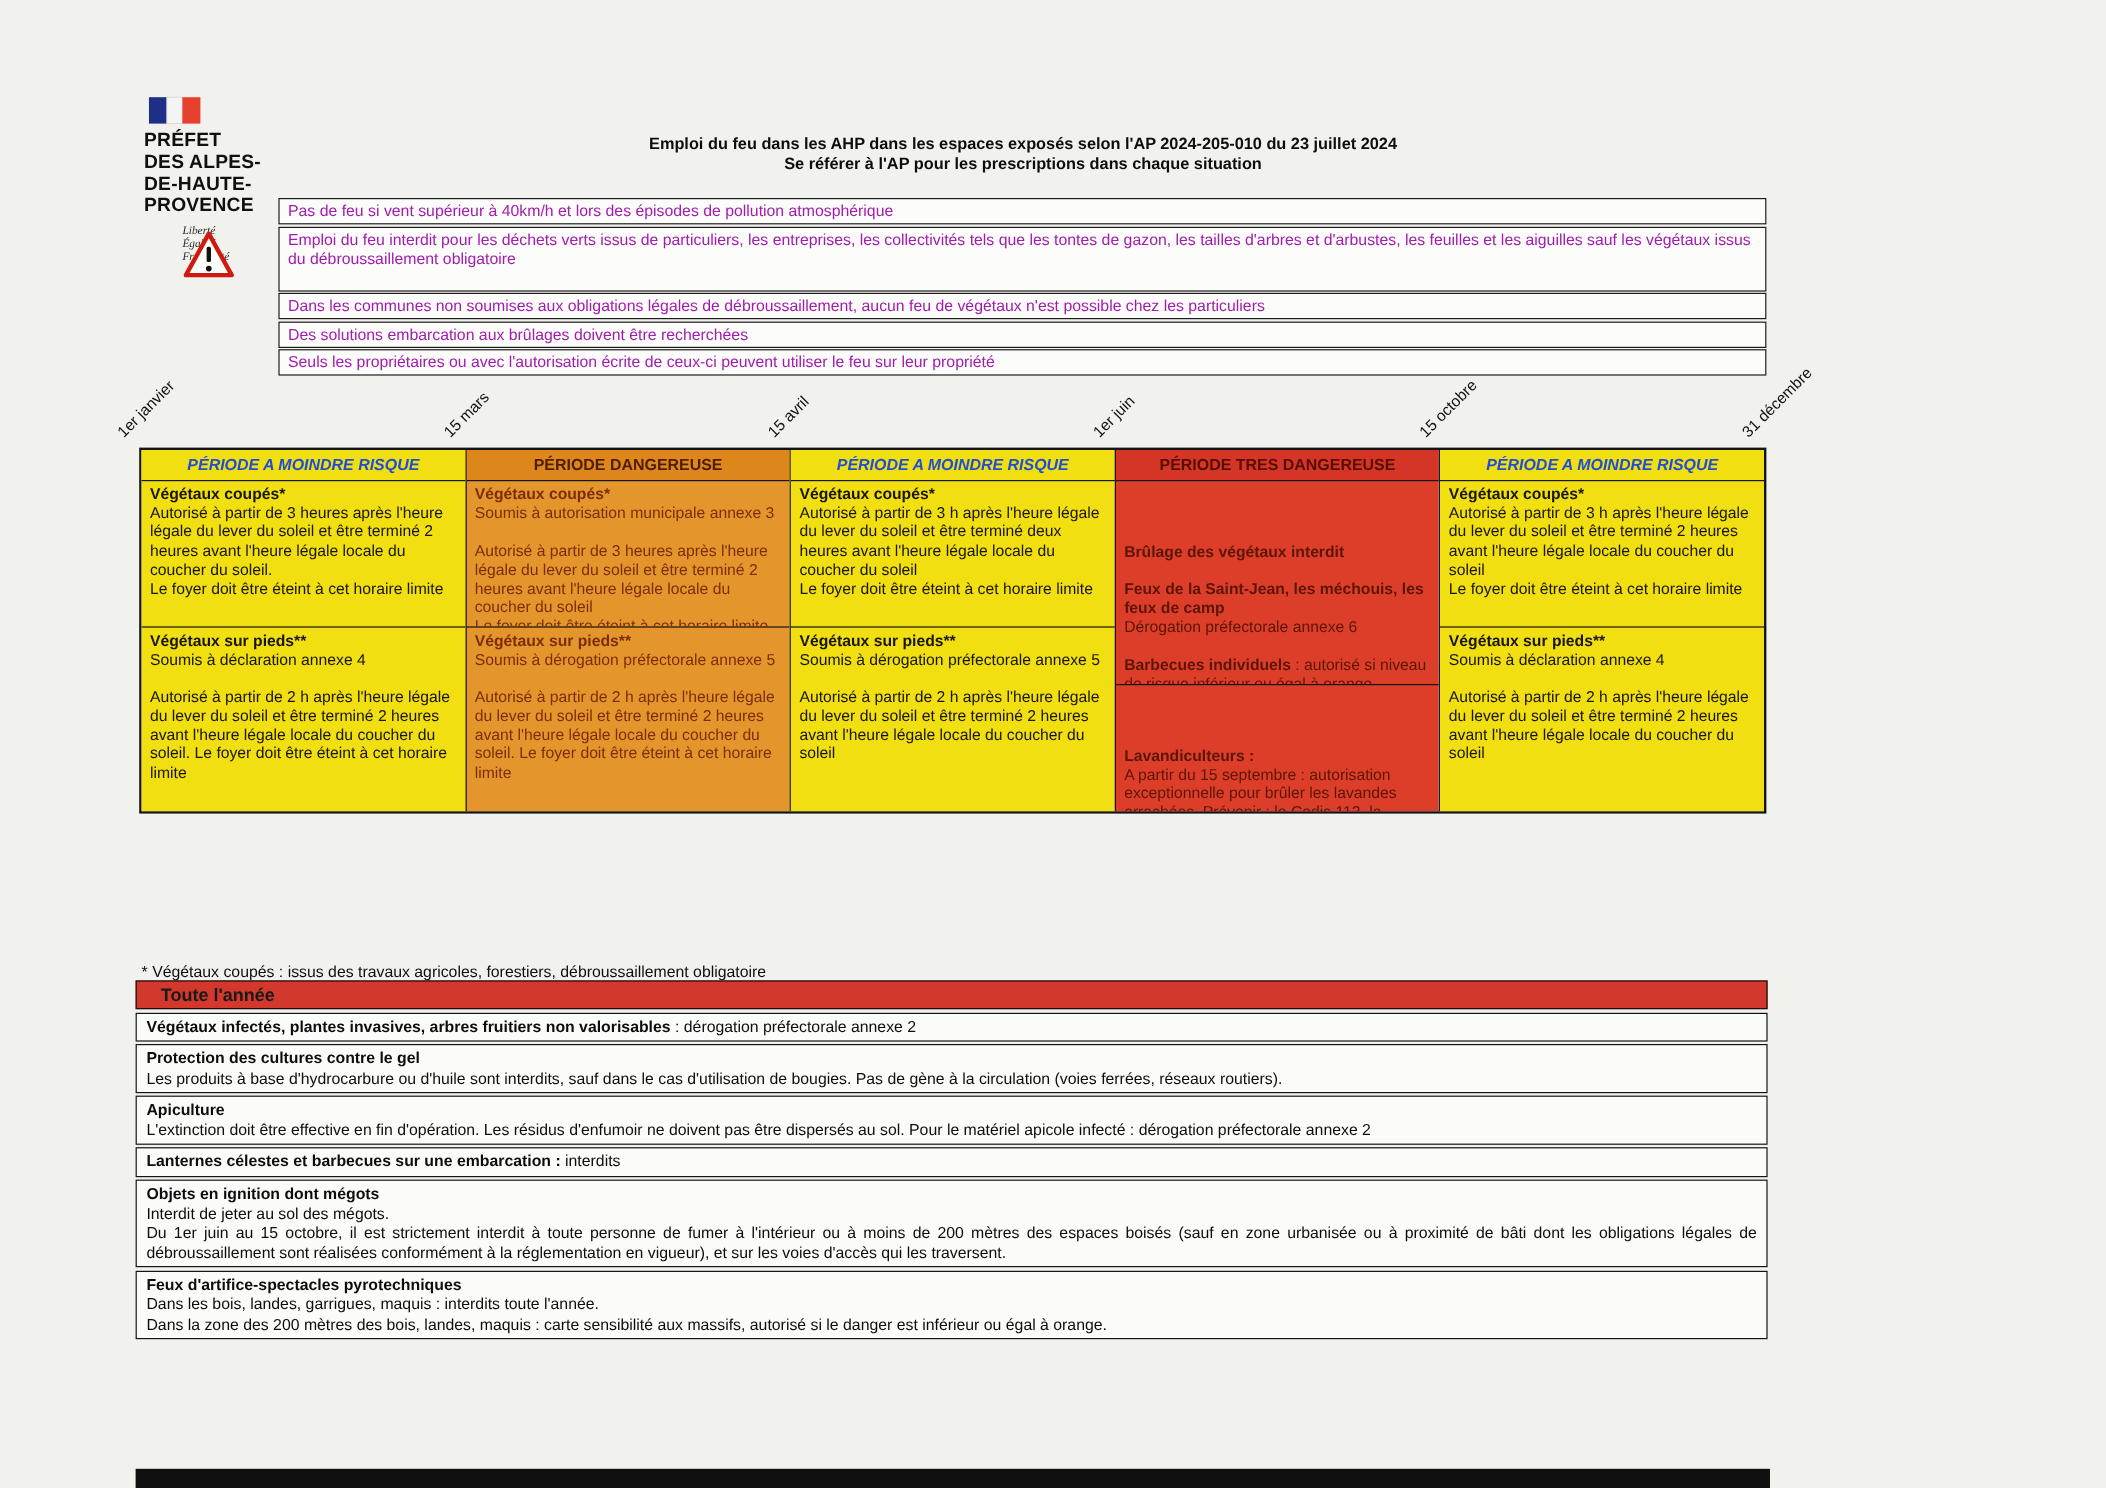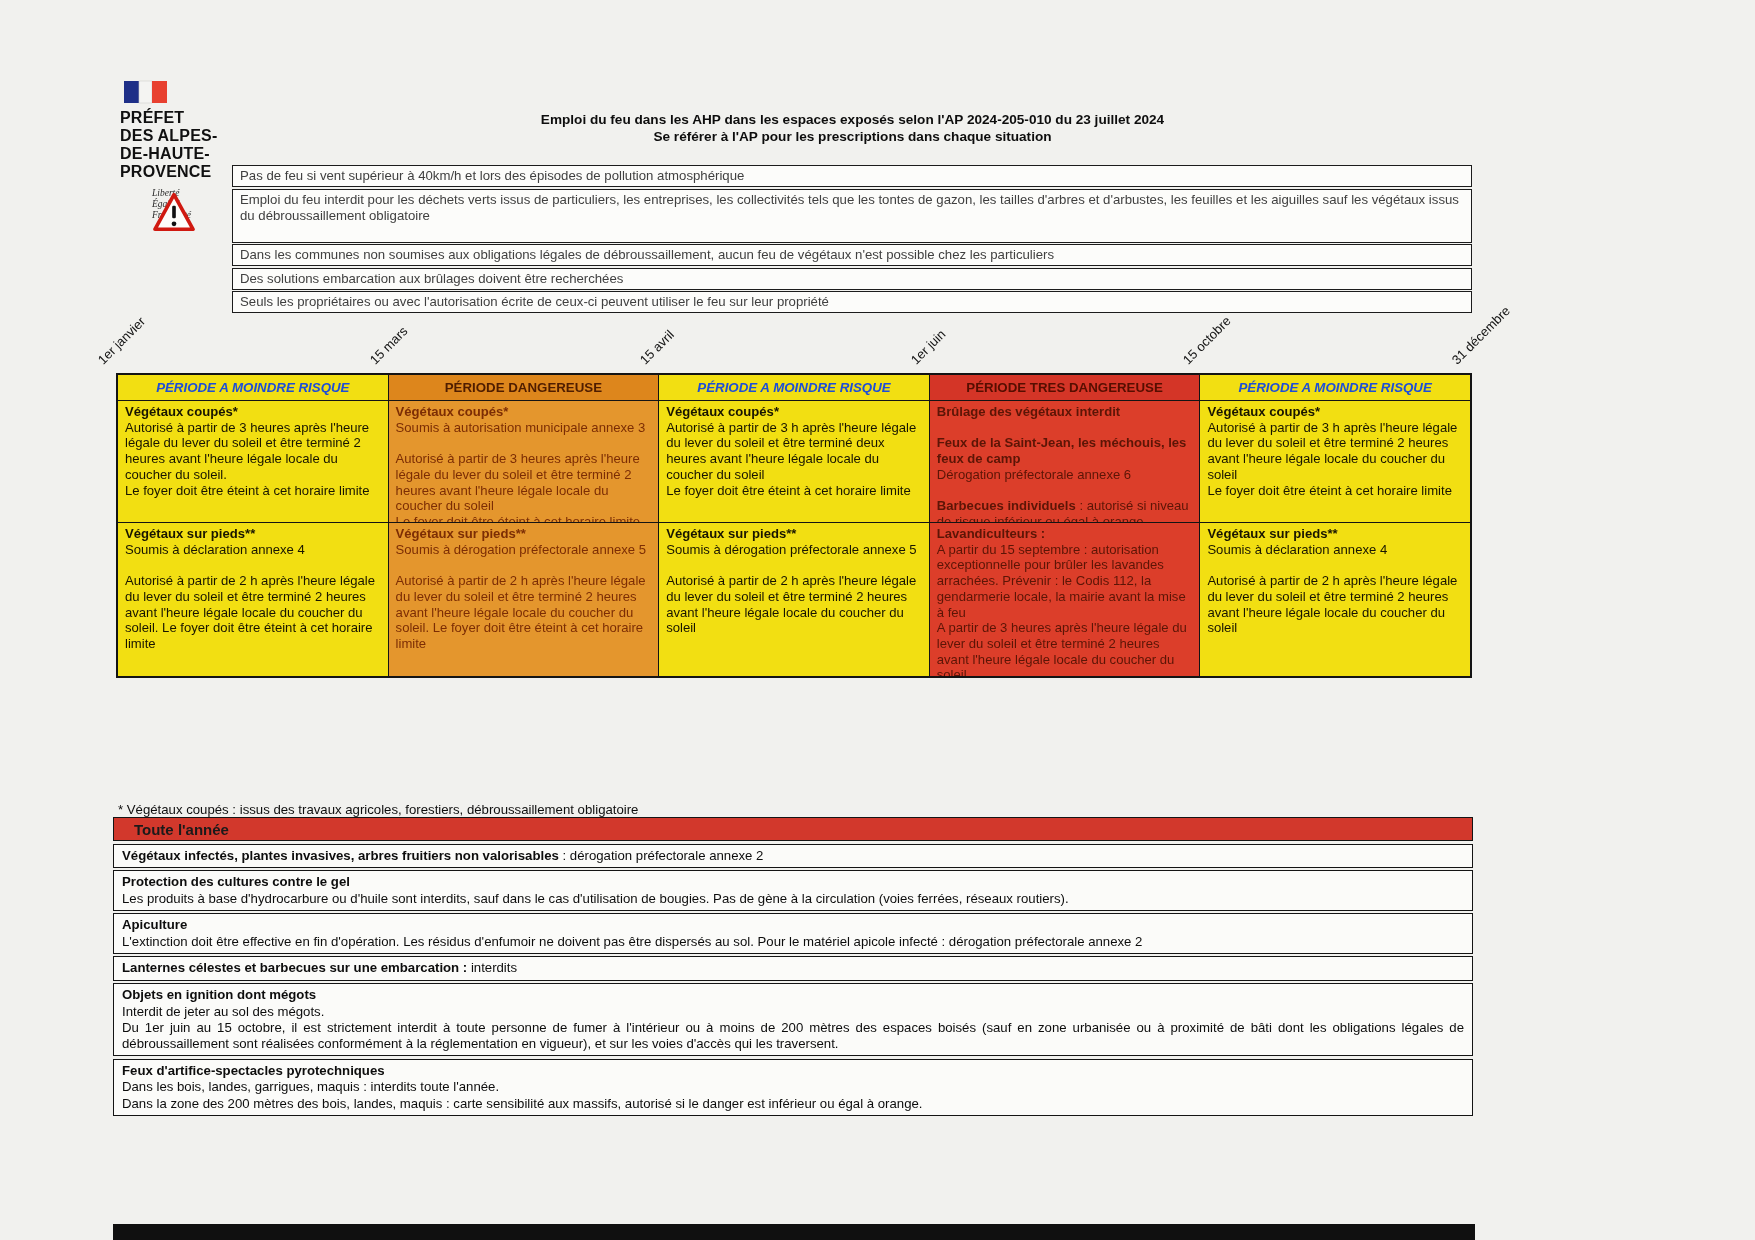--- a/index.html
+++ b/index.html
@@ -12,21 +12,21 @@
   .agency{font-weight:700;font-size:16px;line-height:18px;letter-spacing:.2px;}
   .motto{margin-top:7px;font-family:"Liberation Serif",serif;font-style:italic;font-size:9.5px;line-height:11px;color:#2a2a2a;margin-left:32px;}
   .warn{position:absolute;left:152px;top:192px;}
 
   .title-block{position:absolute;left:240px;top:112px;width:1225px;text-align:center;
     font-weight:700;font-size:13.6px;line-height:16.5px;color:#0d0d0d;}
 
   
   .rules{position:absolute;left:232px;top:165px;width:1240px;}
   .rule-box{border:1.6px solid #1c1c1c;background:#fcfcfa;padding:2px 7px;
-    font-size:13.2px;line-height:16px;color:#404040;margin-bottom:1.5px;}
+    font-size:13.2px;line-height:16px;color:#a21caf;margin-bottom:1.5px;}
   .rule-box.tall{min-height:48px;}
 
   
   .timeline-label{position:absolute;top:352px;height:16px;font-size:13px;color:#121212;
     transform:rotate(-45deg);transform-origin:0 100%;white-space:nowrap;}
 
   
   .periods{position:absolute;left:116px;top:373px;width:1356px;height:305px;display:flex;
     border:2.5px solid #141414;box-sizing:border-box;background:#fff;}
   .pcol{flex:1;display:flex;flex-direction:column;min-width:0;}
@@ -35,21 +35,21 @@
     font-weight:700;font-size:13.3px;border-bottom:1.7px solid #141414;}
   .pcell{padding:3px 7px;font-size:13.1px;line-height:15.7px;white-space:pre-line;overflow:hidden;box-sizing:border-box;}
   .pcell.r1{height:122px;flex:0 0 122px;border-bottom:1.7px solid #141414;}
   .pcell.r2{flex:1;}
   .b{font-weight:700;}
 
   .tone-yellow{background:var(--yellow);color:#181500;}
   .tone-yellow .period-header{background:var(--yellow);color:#1d4ed8;font-style:italic;}
   .tone-orange{background:var(--orange);color:var(--orange-text);}
   .tone-orange .period-header{background:var(--orange-header);color:#4f1d00;}
-  .tone-red{background:var(--red);color:var(--red-text);}
+  .tone-red{background:var(--red);color:var(--red-text);gap:48px;}
   .tone-red .period-header{background:var(--red-header);color:#560e00;}
 
   
   .footnotes{position:absolute;left:118px;top:782px;font-size:13.2px;line-height:16.5px;color:#0f0f0f;margin-top:20px;}
 
   
   .yearround{position:absolute;left:113px;top:817px;width:1360px;}
   .band{border:1.6px solid #141414;background:var(--band-red);color:#1a1a1a;font-weight:700;
     font-size:15px;padding:3px 20px;box-sizing:border-box;height:24px;}
   .yrow{border:1.6px solid #141414;background:#fbfbf9;margin-top:2.5px;padding:3px 8px;

